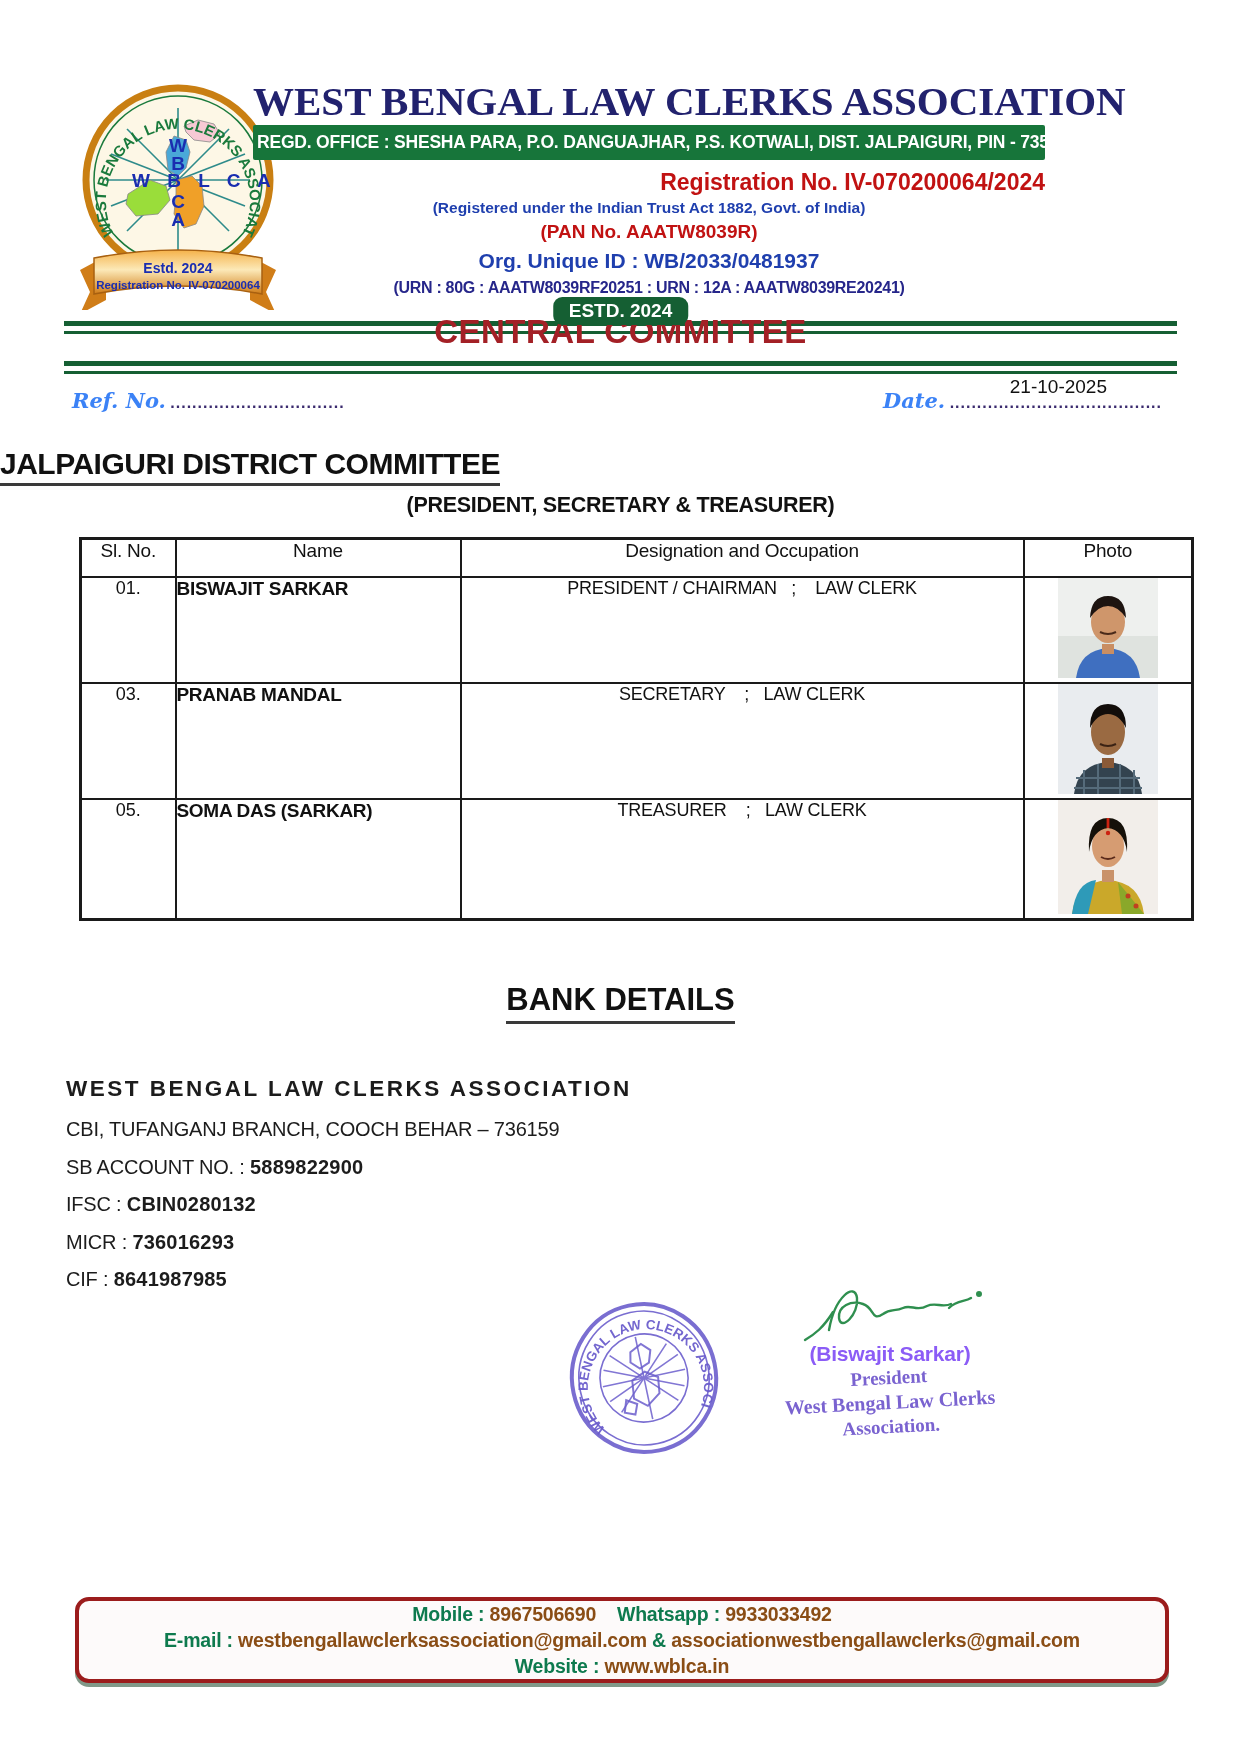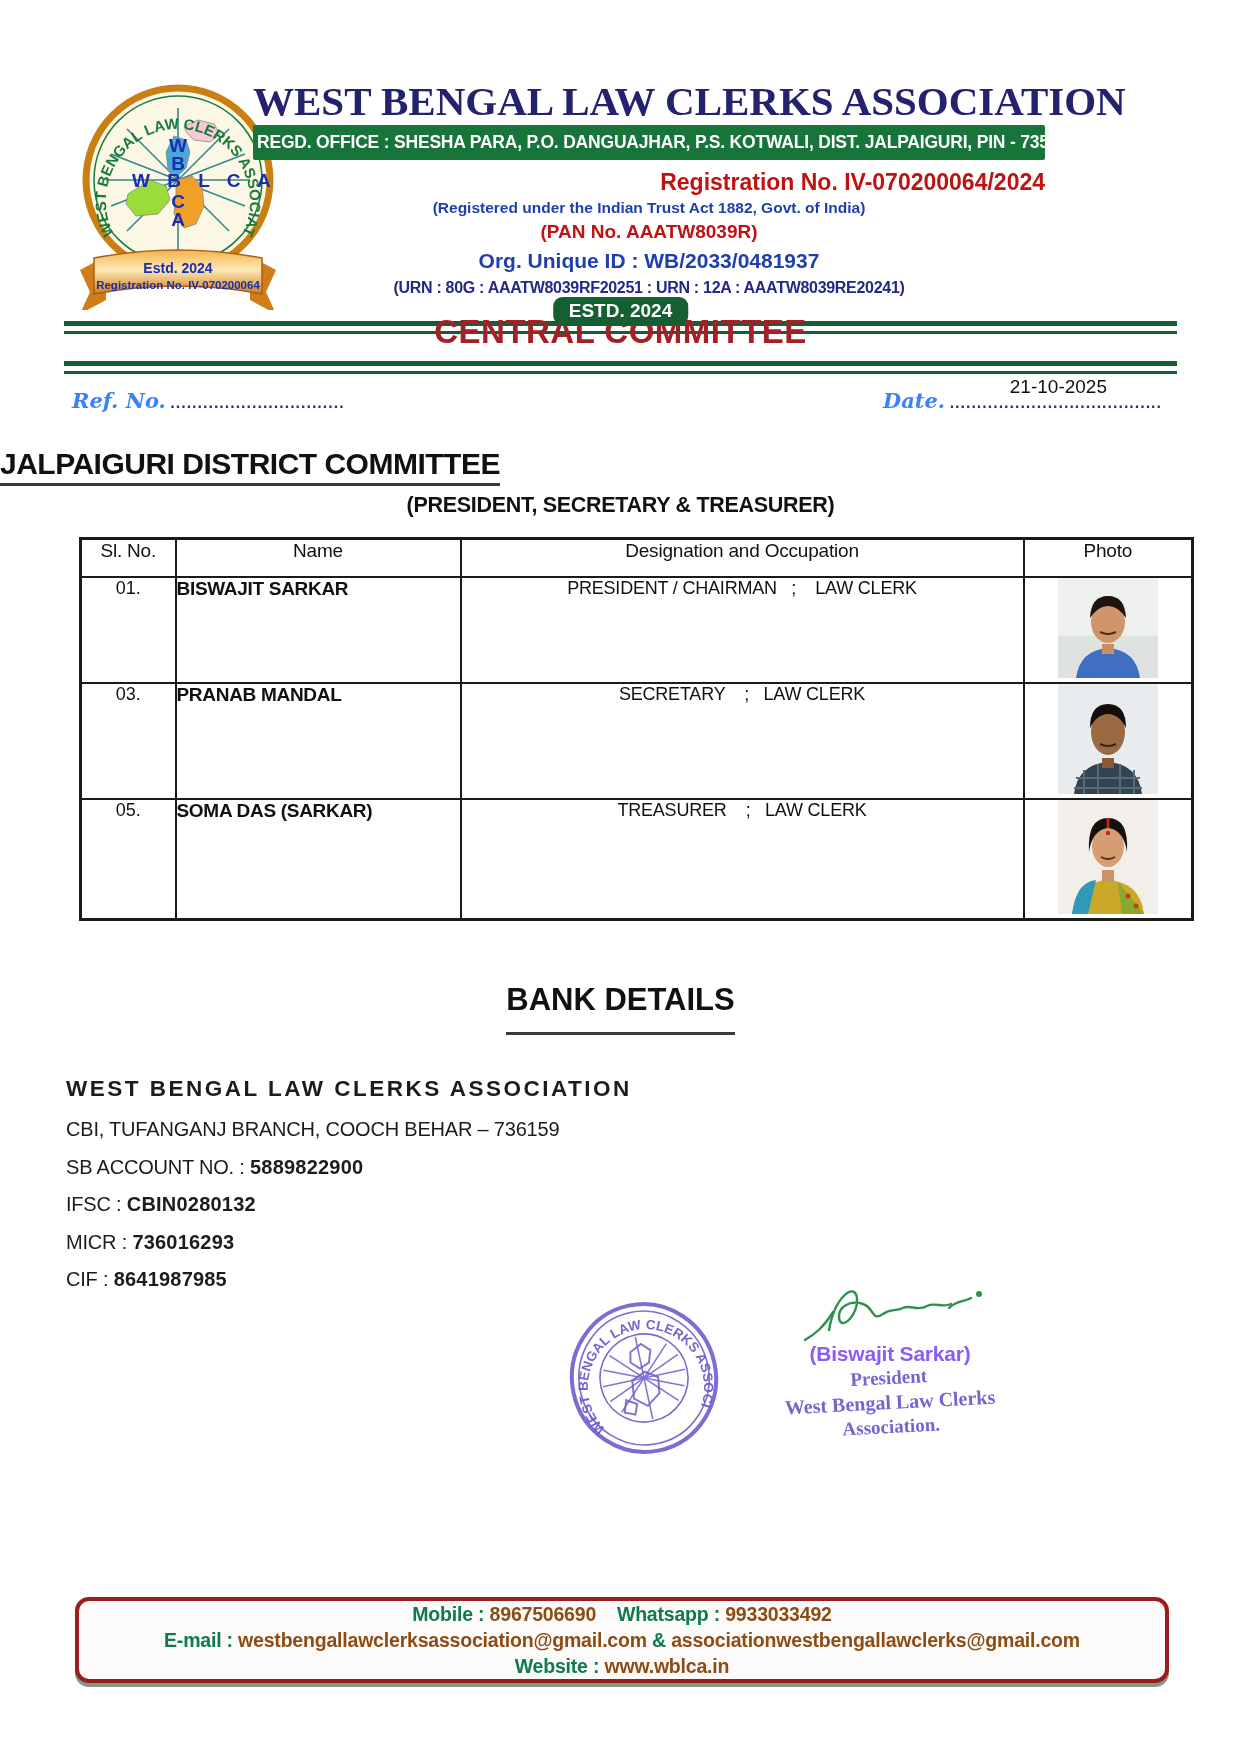--- a/index.html
+++ b/index.html
@@ -47,21 +47,21 @@
   th.hdr{font-weight:normal;font-size:19px;text-align:center;height:36px;vertical-align:middle;letter-spacing:-0.2px;}
   td.sl{text-align:center;font-size:18px;padding-top:7px;}
   td.nm{font-weight:bold;font-size:19px;padding:7px 0 0 12px;letter-spacing:-0.3px;}
   td.ds{text-align:center;font-size:18px;padding-top:7px;white-space:pre;letter-spacing:-0.2px;}
   td.ph{text-align:center;vertical-align:middle;}
   .photo{display:inline-block;}
 
   
   .bank-heading{top:982px;left:0;width:100%;text-align:center;}
   .bank-heading span{display:inline-block;font-weight:bold;font-size:31px;letter-spacing:0px;
-                     border-bottom:3px solid #3a3a3a;padding-bottom:14px;}
+                     border-bottom:3px solid #3a3a3a;padding-bottom:3px;}
   .bank-block{top:1076px;left:66px;width:900px;font-size:20px;color:#1c1c1c;}
   .bank-block .acct-name{font-weight:bold;font-size:22.5px;letter-spacing:2.5px;margin-bottom:16px;}
   .bank-block div{margin-bottom:14.5px;letter-spacing:-0.2px;}
   .bank-block b{letter-spacing:0.2px;}
 
   
   .stamp{left:566px;top:1300px;width:156px;height:156px;transform:rotate(-12deg);opacity:.92;}
   .sig-block{left:772px;top:1278px;width:236px;text-align:center;}
   .sig-svg{margin-left:18px;}
   .sig-name{font-weight:bold;font-size:21px;color:#8b5cf6;margin-top:-14px;letter-spacing:-0.2px;}

